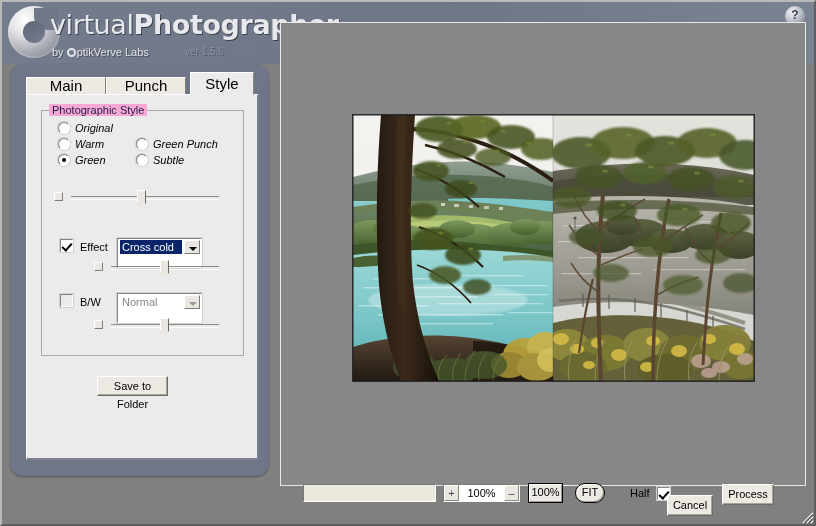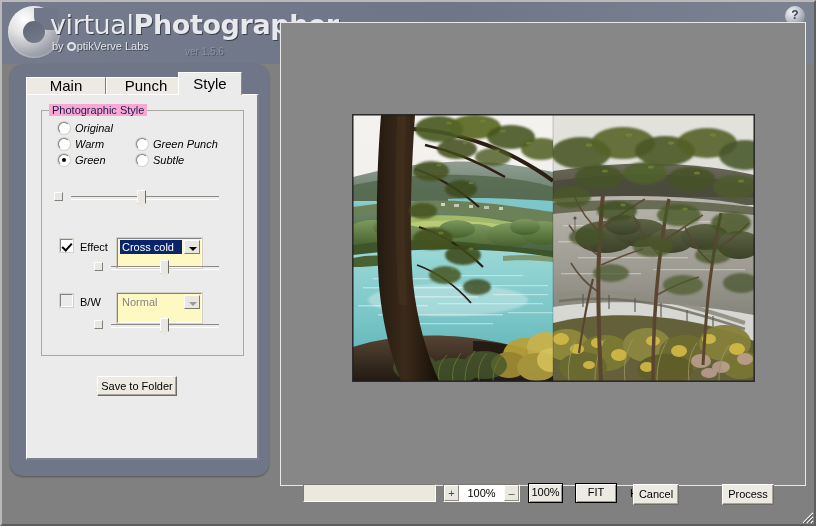--- a/index.html
+++ b/index.html
@@ -47,21 +47,21 @@
   .brand{
     position:absolute;left:48px;top:7px;
     font-family:"DejaVu Sans","Liberation Sans",sans-serif;
     font-size:27px;letter-spacing:-.4px;color:#e8e9ec;
     text-shadow:1px 1px 0 rgba(40,44,56,.75);
     white-space:nowrap;
   }
   .brand b{font-weight:bold;}
   .brand .lite{font-weight:normal;}
   .byline{
-    position:absolute;left:50px;top:38px;
+    position:absolute;left:50px;top:44px;
     font-size:11px;color:#e2e3e7;white-space:nowrap;
     text-shadow:1px 1px 0 rgba(40,44,56,.6);
   }
   .byline .o{
     display:inline-block;width:9px;height:9px;border-radius:50%;
     border:2px solid #e2e3e7;vertical-align:-1px;margin-right:1px;
     box-sizing:border-box;
   }
   .verlabel{
     position:absolute;left:183px;top:44px;font-size:10px;color:#8d94a3;
@@ -159,21 +159,21 @@
   }
   .cb.off{background:#ebebeb;}
   .cb.on:after{
     content:"";position:absolute;left:3px;top:1px;width:4px;height:8px;
     border-right:2px solid #000;border-bottom:2px solid #000;
     transform:rotate(42deg);
   }
 
   
   .combo{
-    position:absolute;height:30px;box-sizing:border-box;background:#fef9c3;
+    position:absolute;height:30px;box-sizing:border-box;background:#ffffff;
     border-top:1px solid #848484;border-left:1px solid #848484;
     border-right:1px solid #fdfdfd;border-bottom:1px solid #fdfdfd;
     box-shadow:0 0 0 1px #d4d0c8;cursor:pointer;
   }
   .combo .val{
     position:absolute;left:2px;top:1px;right:19px;height:14px;line-height:14px;
     font-size:11px;padding-left:2px;overflow:hidden;white-space:nowrap;
   }
   .combo.sel .val{background:#0a246a;color:#fff;}
   .combo.dis .val{color:#868686;}
@@ -268,21 +268,21 @@
     <div class="byline"><span>by </span><span class="o"></span><span>ptikVerve Labs</span></div>
     <div class="verlabel">ver 1.5.6</div>
     <div class="help-btn">?</div>
   </div>
 
   <div class="left-shell">
 
     <div class="tabstrip">
       <div class="tab" style="left:0px;width:80px;">Main</div>
       <div class="tab" style="left:80px;width:80px;">Punch</div>
-      <div class="tab active" style="left:152px;width:64px;">Style</div>
+      <div class="tab active" style="left:164px;width:64px;">Style</div>
     </div>
 
     <div class="left-panel">
 
       <div class="groupbox">
         <div class="gtitle">Photographic Style</div>
 
         <div class="radio-row" style="left:16px;top:11px;">
           <span class="radio"></span><span class="radio-lbl">Original</span>
         </div>
@@ -323,21 +323,21 @@
           <div class="val">Normal</div>
           <div class="arrow"></div>
         </div>
         <div class="slider" style="left:52px;top:206px;width:125px;">
           <div class="nub"></div>
           <div class="track"></div>
           <div class="thumb" style="left:66px;"></div>
         </div>
       </div>
 
-      <div class="btn inner btn-save" style="left:70px;top:281px;width:80px;">Save to Folder</div>
+      <div class="btn inner btn-save" style="left:70px;top:281px;width:71px;">Save to Folder</div>
 
     </div>
   </div>
 
   <div class="right-shell"></div>
 
   <div class="photo">
     <svg width="401" height="266" viewBox="0 0 401 266" preserveAspectRatio="none">
       <defs>
 
@@ -696,28 +696,28 @@
     <span></span>
   </div>
 
   <div class="spin">
     <div class="sbtn plus">+</div>
     <div class="sval">100%</div>
     <div class="sbtn minus">–</div>
   </div>
 
   <div class="sqbtn" style="left:528px;width:35px;">100%</div>
-  <div class="sqbtn" style="left:575px;width:42px;">FIT</div>
+  <div class="sqbtn" style="left:575px;width:30px;border-radius:10px;">FIT</div>
 
   <div class="halfwrap">
     <span>Half</span>
     <span class="cb on" style="margin-left:4px;"></span>
   </div>
 
-  <div class="botbtn" style="left:633px;width:46px;">Cancel</div>
+  <div class="botbtn" style="left:667px;width:46px;margin-top:11px;">Cancel</div>
   <div class="botbtn" style="left:722px;width:52px;">Process</div>
 
   <div class="win-frame"></div>
   <svg class="resize-grip" viewBox="0 0 14 14">
     <g stroke="#ffffff" stroke-width="1.2">
       <path d="M13,3 L3,13"></path>
         <path d="M13,7 L7,13"></path>
         <path d="M13,11 L11,13"></path>
     </g>
     <g stroke="#5e5e5e" stroke-width="1.2">

